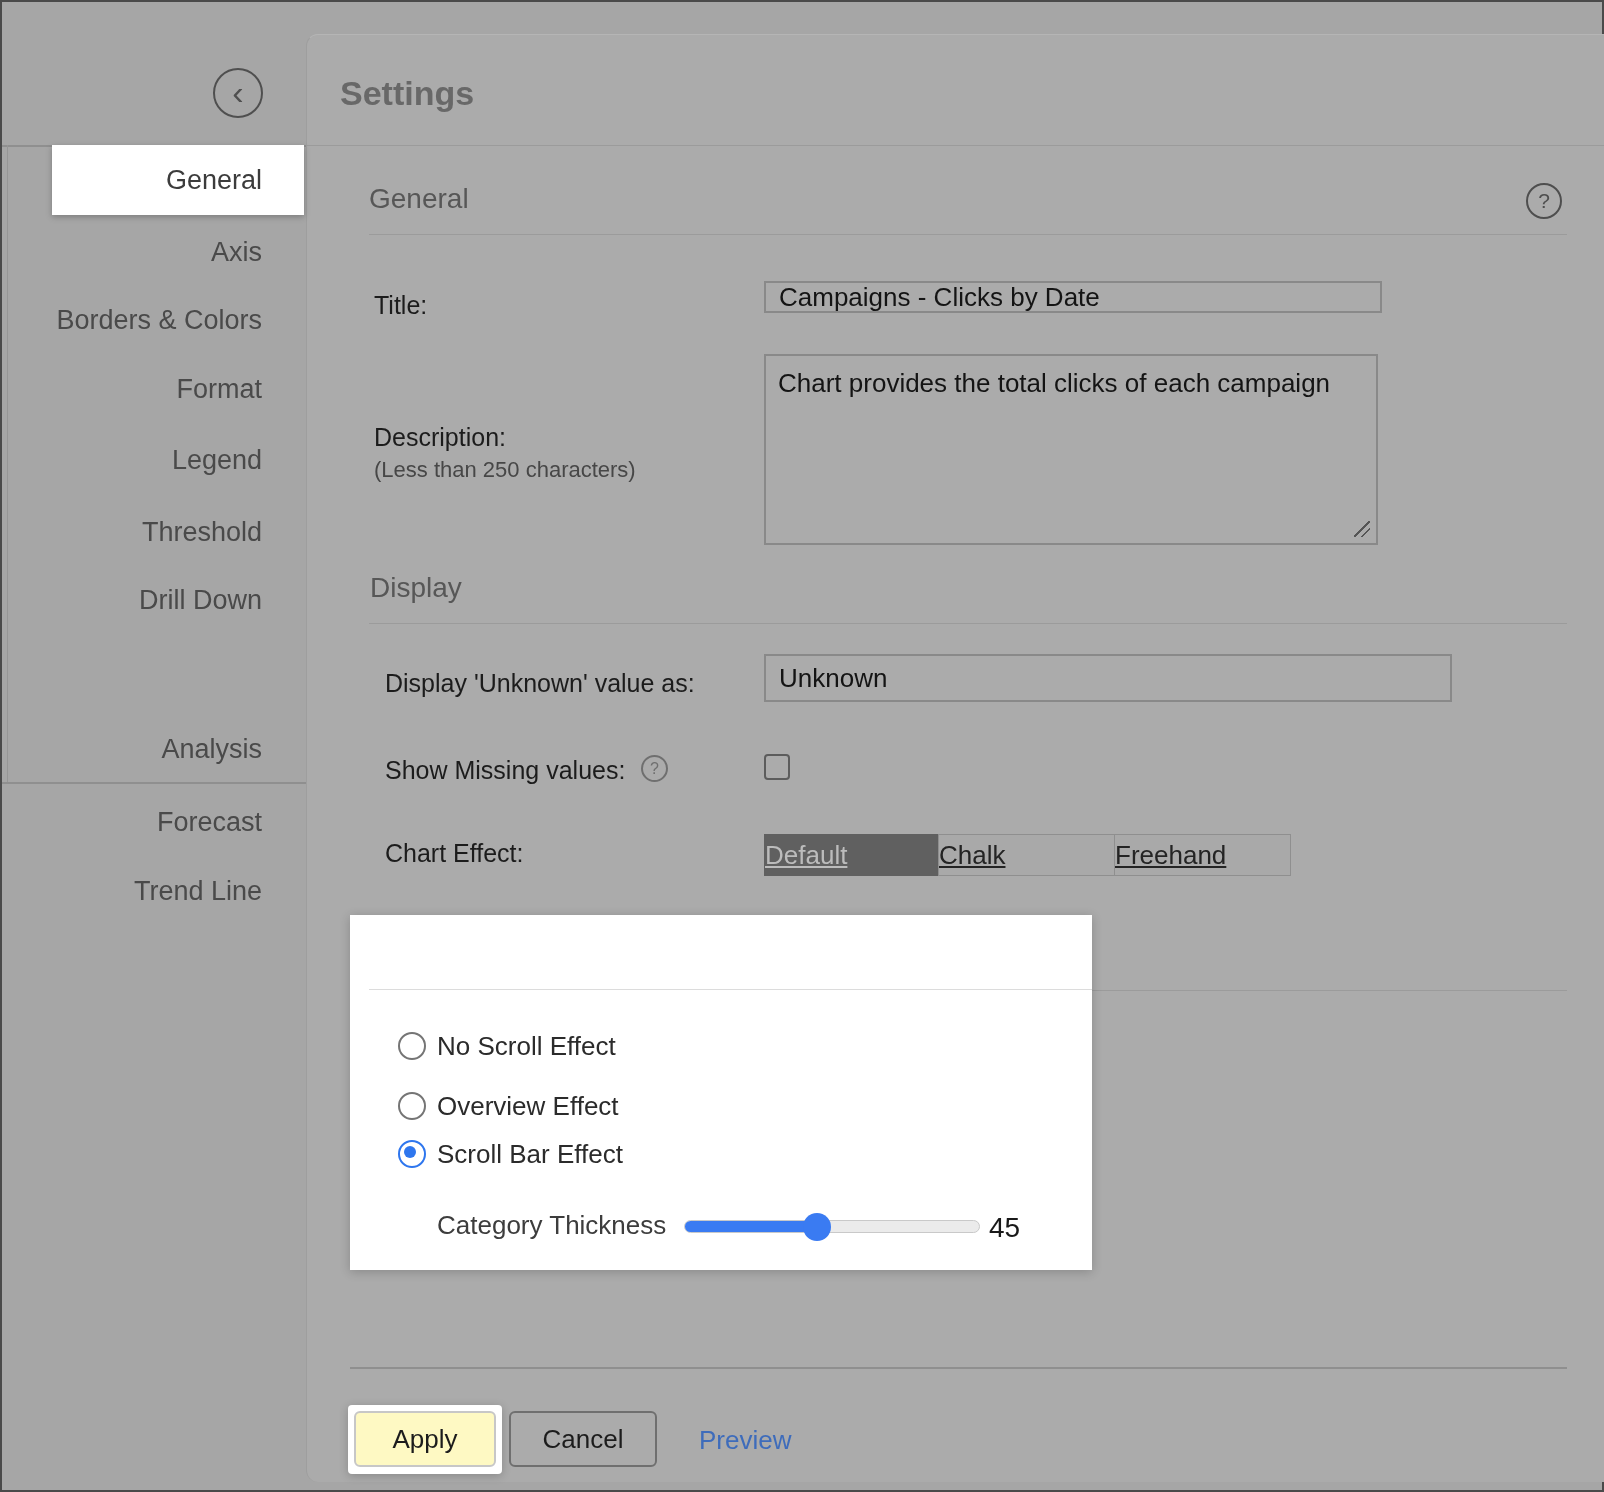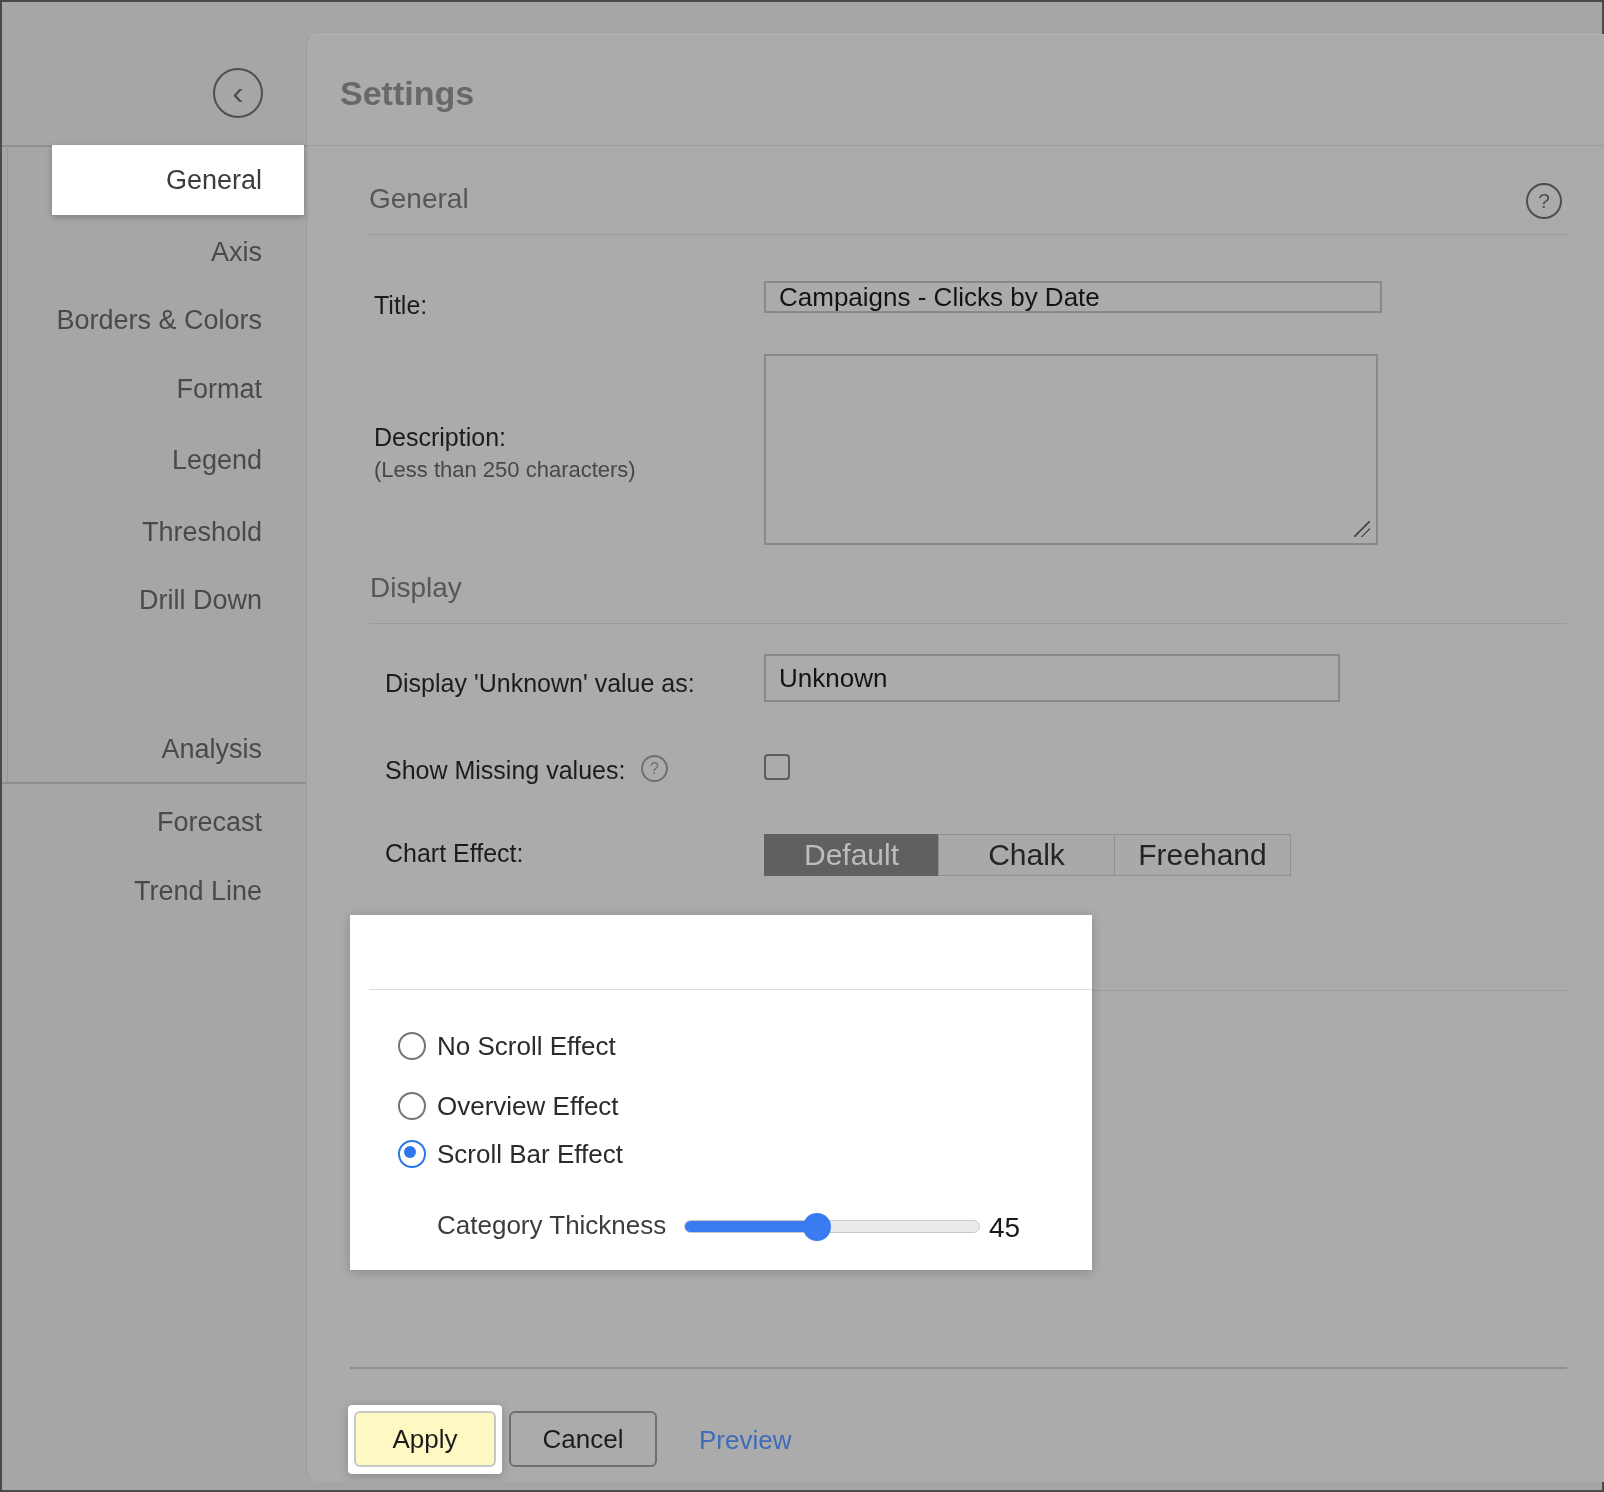--- a/index.html
+++ b/index.html
@@ -46,22 +46,22 @@
   .textarea{border:2px solid #898989;background:transparent;color:#141414;font-size:26px;
             padding:10px 12px;line-height:34px;}
   .resize-grip{right:6px;bottom:6px;width:16px;height:16px;
     background:
       linear-gradient(135deg,transparent 46%,#555 46%,#555 54%,transparent 54%) 0 0/16px 16px no-repeat,
       linear-gradient(135deg,transparent 70%,#555 70%,#555 78%,transparent 78%) 0 0/16px 16px no-repeat;}
 
   .checkbox{left:762px;top:752px;width:26px;height:26px;border:2px solid #5c5c5c;border-radius:4px;cursor:pointer;}
 
   
-  .segment{height:40px;line-height:40px;text-align:center;font-size:30px;color:#242424;
-           border:1px solid #8f8f8f;background:#a9a9a9;cursor:pointer;}
+  .segment{height:40px;line-height:40px;text-align:left;font-size:26px;color:#242424;
+           border:1px solid #8f8f8f;background:#a9a9a9;cursor:pointer;text-decoration:underline;}
   .segment.selected{background:#606060;color:#bcbcbc;border-color:#606060;}
 
   
   .spotlight{background:#ffffff;box-shadow:0 2px 10px rgba(0,0,0,0.20);}
   .scroll-box{left:348px;top:913px;width:742px;height:355px;}
   .scroll-h{left:19px;top:25px;font-size:28px;color:#6b6b6b;}
   .scroll-divider{left:19px;top:74px;width:723px;height:1px;background:#dcdcdc;}
 
   .radio-row{left:48px;width:640px;height:36px;display:flex;align-items:center;cursor:pointer;}
   .radio{width:24px;height:24px;border-radius:50%;border:2px solid #757575;background:#fff;
@@ -119,28 +119,29 @@
   <div class="abs hline" style="left:367px;top:232px;width:1198px;"></div>
 
   <div class="abs lbl" style="left:372px;top:289px;">Title:</div>
   <div class="abs input" style="left:762px;top:279px;width:618px;height:32px;">
     <span>Campaigns - Clicks by Date</span>
   </div>
 
   <div class="abs lbl" style="left:372px;top:421px;">Description:</div>
   <div class="abs hint" style="left:372px;top:455px;">(Less than 250 characters)</div>
   <div class="abs textarea" style="left:762px;top:352px;width:614px;height:191px;">
+    <span>Chart provides the total clicks of each campaign</span>
     <div class="abs resize-grip"></div>
   </div>
 
   <div class="abs section-h" style="left:368px;top:570px;">Display</div>
   <div class="abs hline" style="left:367px;top:621px;width:1198px;"></div>
 
   <div class="abs lbl" style="left:383px;top:667px;">Display 'Unknown' value as:</div>
-  <div class="abs input" style="left:762px;top:652px;width:576px;height:48px;align-items:center;">
+  <div class="abs input" style="left:762px;top:652px;width:688px;height:48px;align-items:center;">
     <span>Unknown</span>
   </div>
 
   <div class="abs lbl" style="left:383px;top:754px;">Show Missing values:</div>
   <div class="abs help-circle help-sm">?</div>
   <div class="abs checkbox"></div>
 
   <div class="abs lbl" style="left:383px;top:837px;">Chart Effect:</div>
   <div class="abs" style="left:762px;top:832px;display:flex;">
     <div class="segment selected" style="width:173px;">Default</div>

